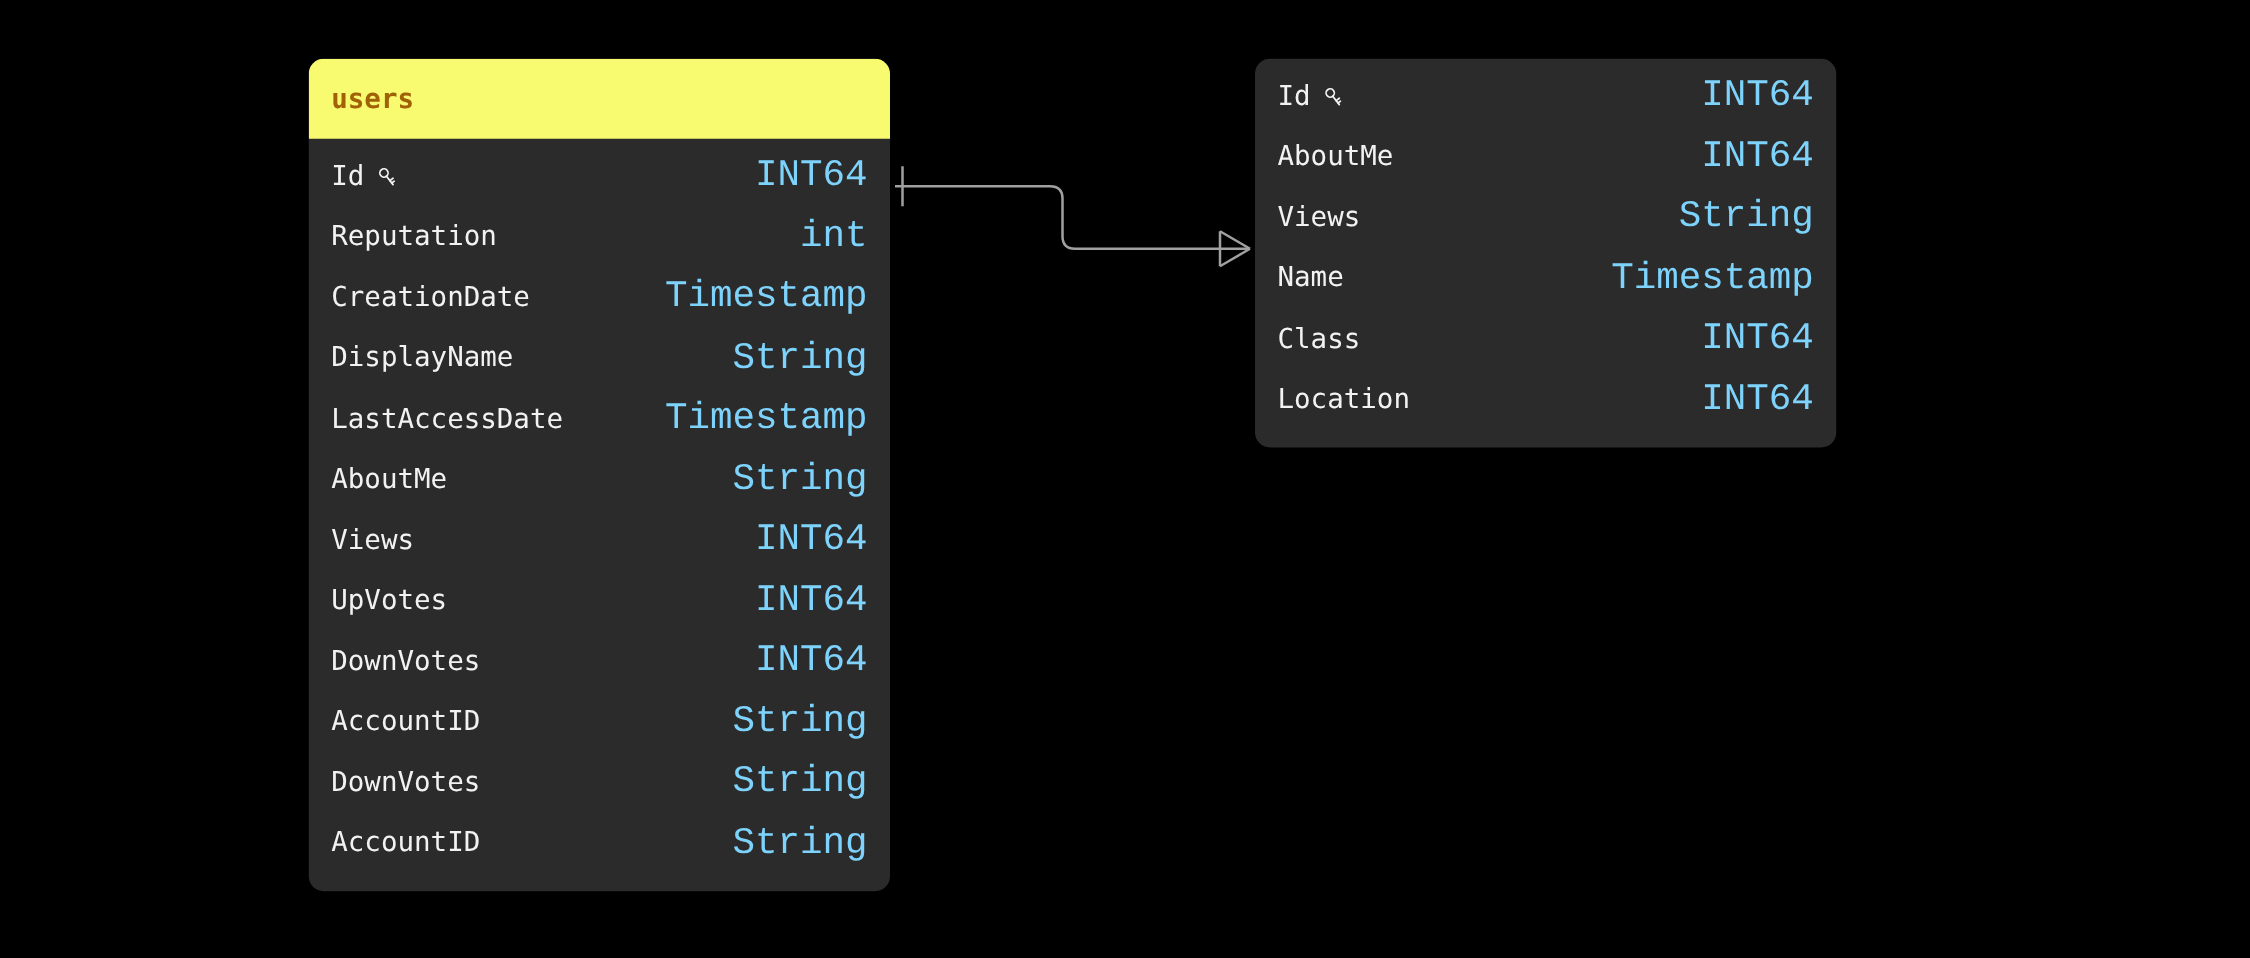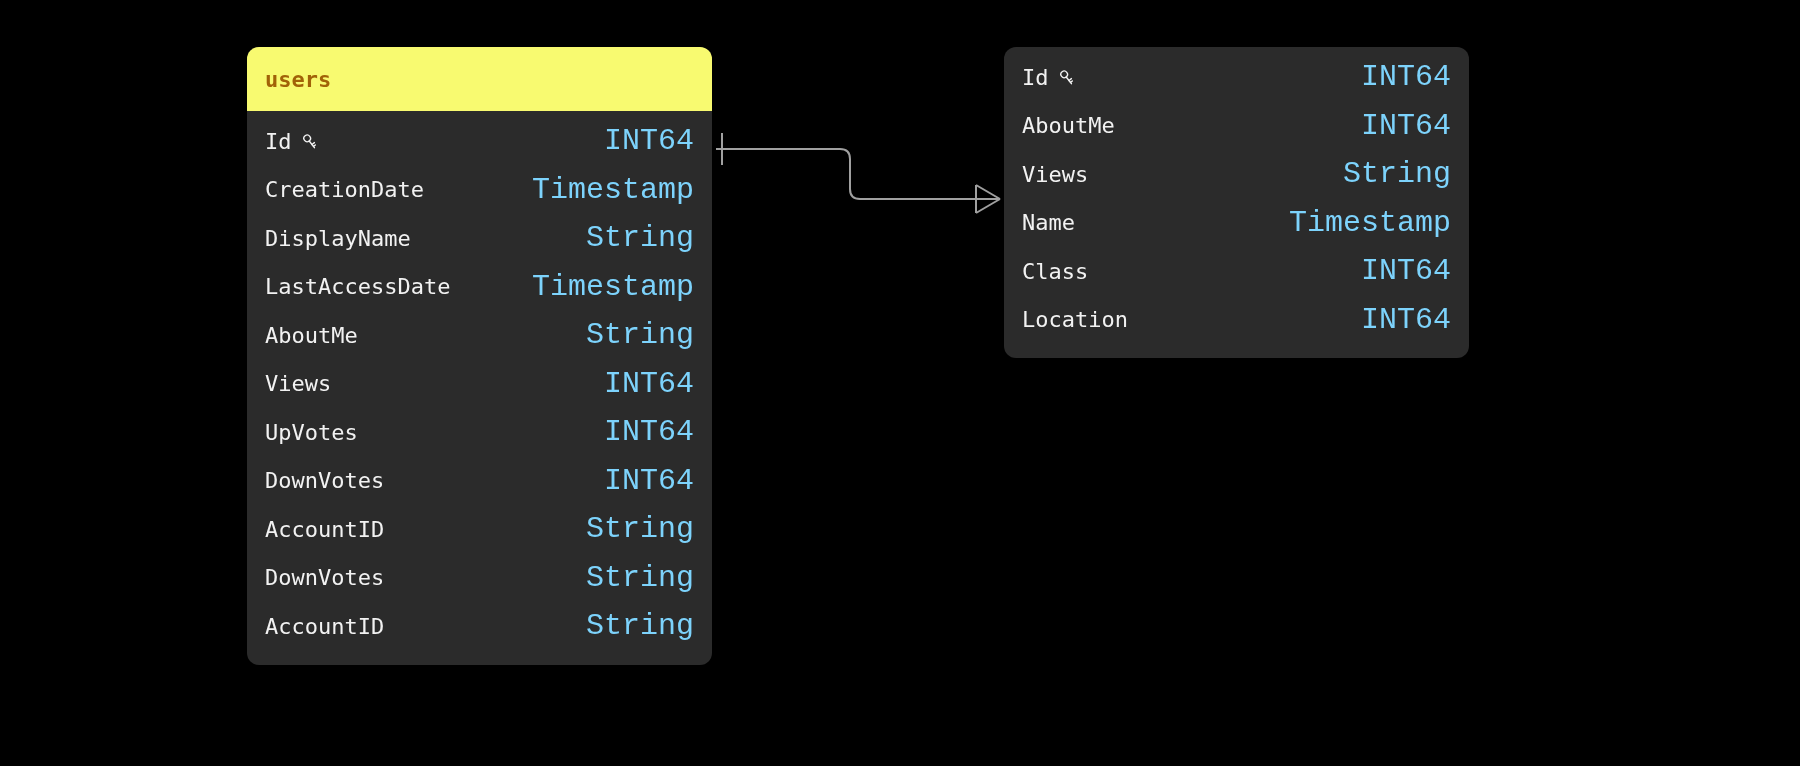--- a/index.html
+++ b/index.html
@@ -108,20 +108,24 @@
                 <line x1="10" y1="8.7" x2="10" y2="17.2" stroke-linecap="round"></line>
                 <line x1="10" y1="13.2" x2="13.1" y2="13.2" stroke-linecap="round"></line>
                 <line x1="10" y1="15.6" x2="12.4" y2="15.6" stroke-linecap="round"></line>
               </g>
             </svg>
           </span>
         </span>
         <span class="field-type">INT64</span>
       </div>
 
+      <div class="field-row">
+        <span class="field-name">Reputation</span>
+        <span class="field-type">int</span>
+      </div>
 
       <div class="field-row">
         <span class="field-name">CreationDate</span>
         <span class="field-type">Timestamp</span>
       </div>
 
       <div class="field-row">
         <span class="field-name">DisplayName</span>
         <span class="field-type">String</span>
       </div>

